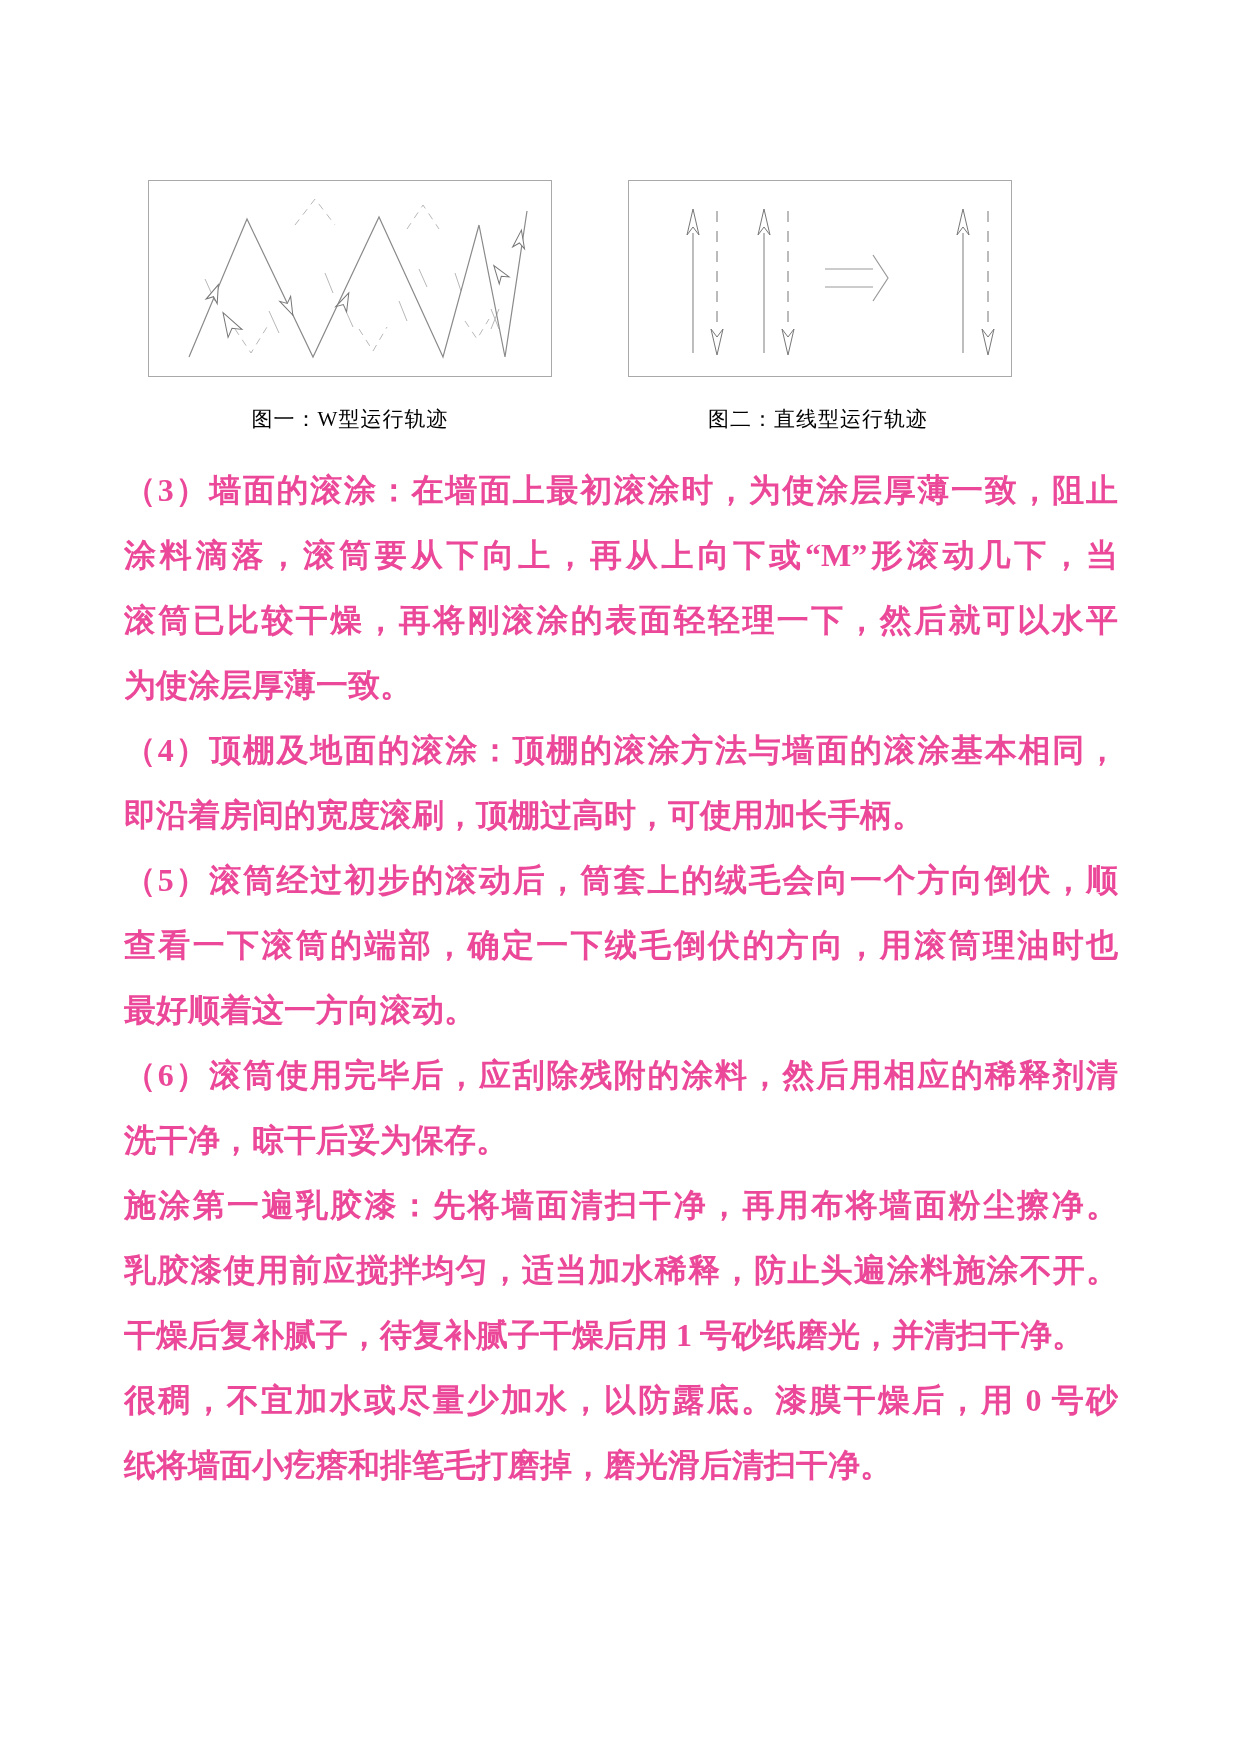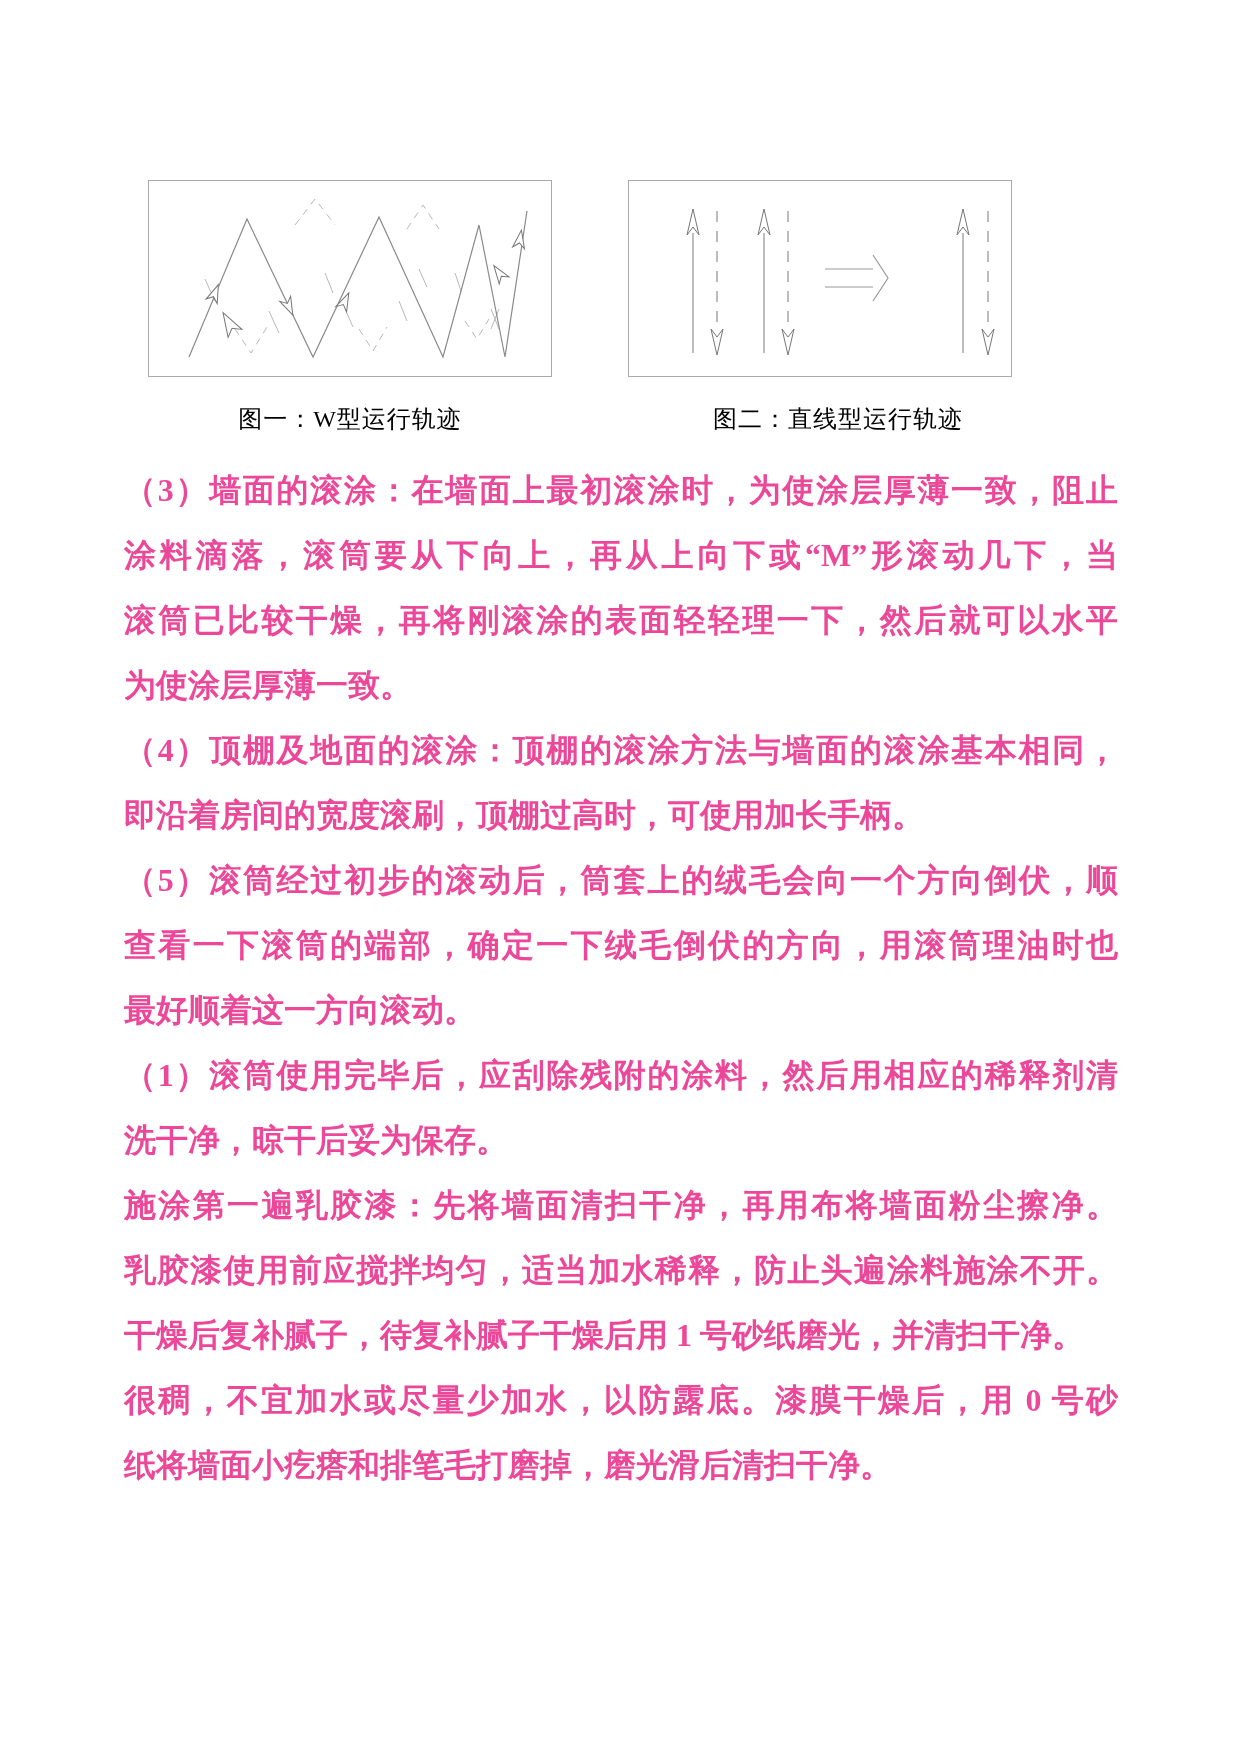--- a/index.html
+++ b/index.html
@@ -19,29 +19,29 @@
     border:1px solid #a9a9a9;
     background:#fff;
     box-sizing:border-box;
   }
   .figbox.f1{left:148px;width:404px;}
   .figbox.f2{left:628px;width:384px;}
   .caption{
     position:absolute;
     top:404px;
     height:30px;
-    font-size:24px;
+    font-size:21px;
     line-height:30px;
     text-align:center;
     color:#000;
     letter-spacing:1px;
     white-space:nowrap;
   }
   .caption.c1{left:148px;width:404px;}
-  .caption.c2{left:646px;width:384px;}
+  .caption.c2{left:626px;width:384px;}
   .body-text{
     position:absolute;
     left:124px;
     top:458px;
     width:994px;
     font-size:32px;
     font-weight:bold;
     color:#ec4899;
   }
   .line{
@@ -140,21 +140,21 @@
     <div class="line fill">滚筒已比较干燥，再将刚滚涂的表面轻轻理一下，然后就可以水平</div>
     <div class="line">为使涂层厚薄一致。</div>
 
     <div class="line fill">（4）顶棚及地面的滚涂：顶棚的滚涂方法与墙面的滚涂基本相同，</div>
     <div class="line">即沿着房间的宽度滚刷，顶棚过高时，可使用加长手柄。</div>
 
     <div class="line fill">（5）滚筒经过初步的滚动后，筒套上的绒毛会向一个方向倒伏，顺</div>
     <div class="line fill">查看一下滚筒的端部，确定一下绒毛倒伏的方向，用滚筒理油时也</div>
     <div class="line">最好顺着这一方向滚动。</div>
 
-    <div class="line fill">（1）滚筒使用完毕后，应刮除残附的涂料，然后用相应的稀释剂清</div>
+    <div class="line fill">（6）滚筒使用完毕后，应刮除残附的涂料，然后用相应的稀释剂清</div>
     <div class="line">洗干净，晾干后妥为保存。</div>
 
     <div class="line fill">施涂第一遍乳胶漆：先将墙面清扫干净，再用布将墙面粉尘擦净。</div>
     <div class="line fill">乳胶漆使用前应搅拌均匀，适当加水稀释，防止头遍涂料施涂不开。</div>
     <div class="line">干燥后复补腻子，待复补腻子干燥后用 1 号砂纸磨光，并清扫干净。</div>
 
     <div class="line fill">很稠，不宜加水或尽量少加水，以防露底。漆膜干燥后，用 0 号砂</div>
     <div class="line">纸将墙面小疙瘩和排笔毛打磨掉，磨光滑后清扫干净。</div>
   </div>
 

